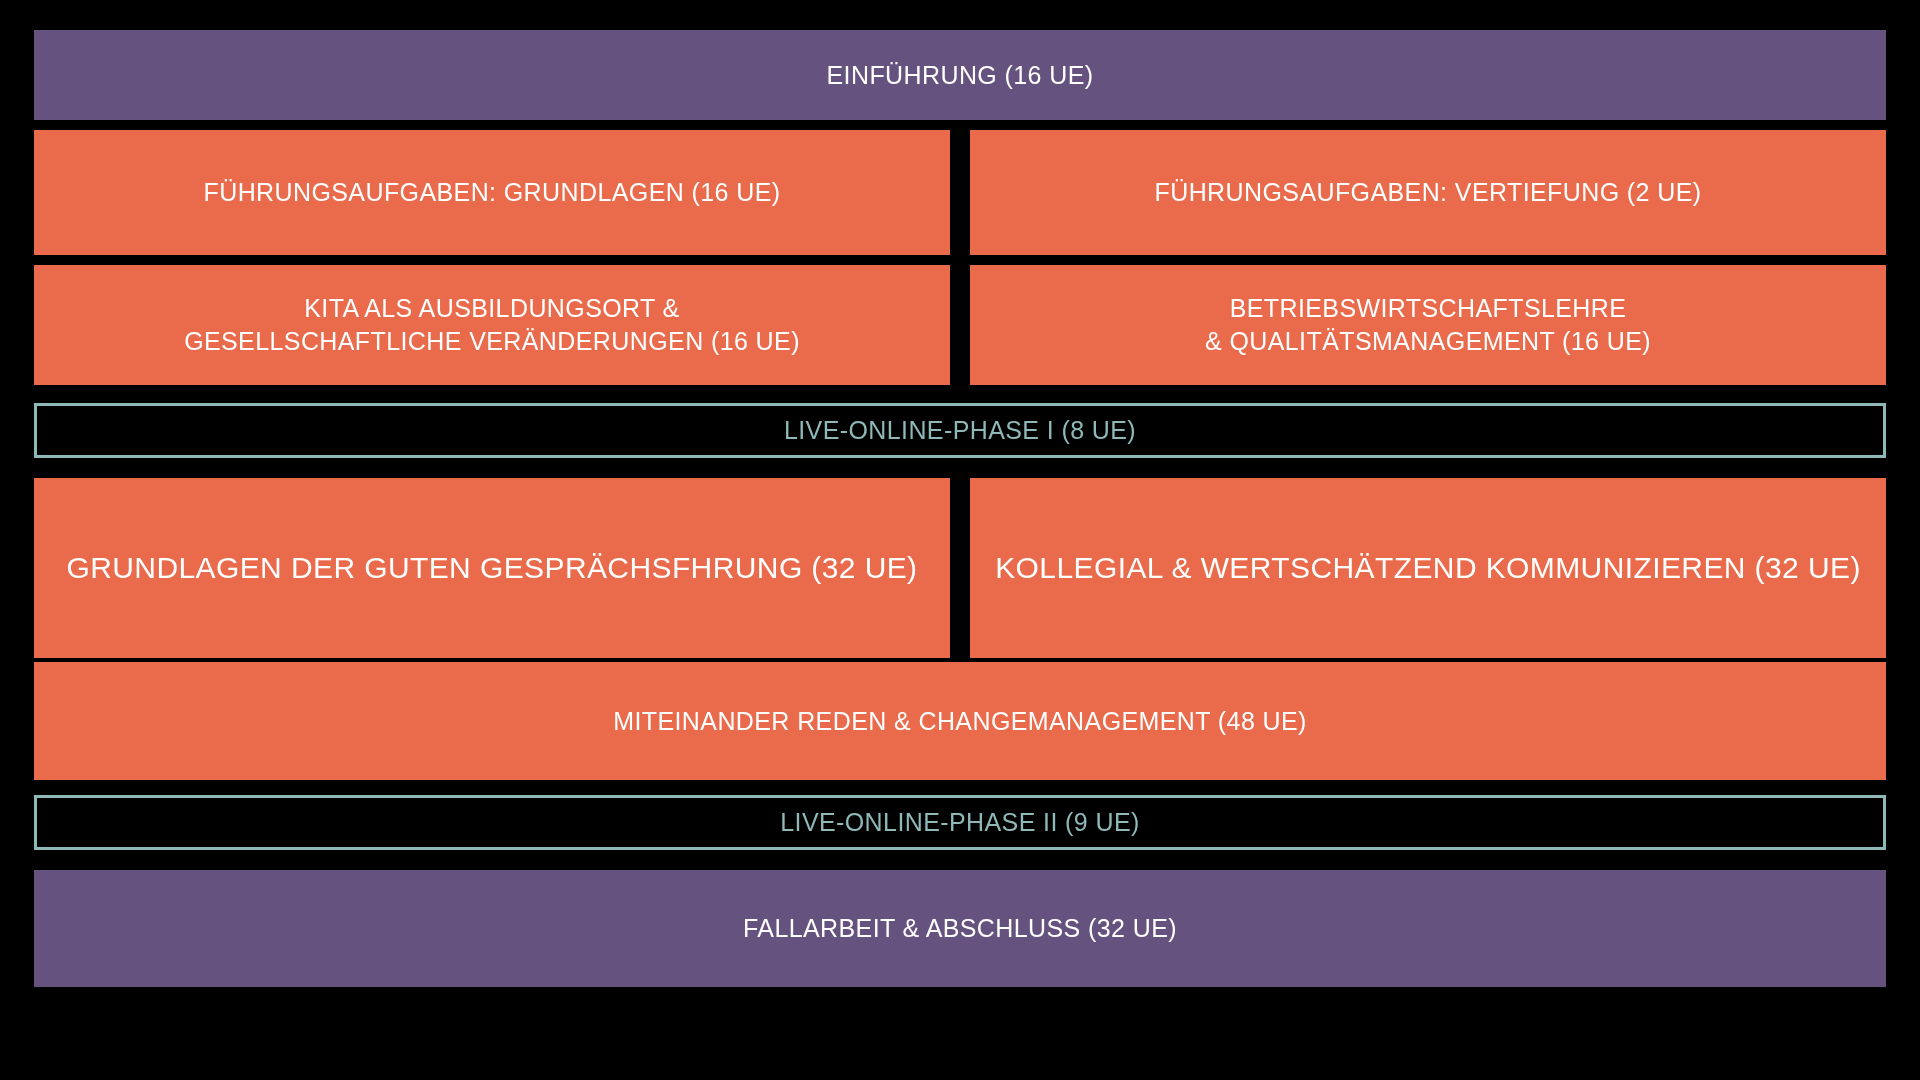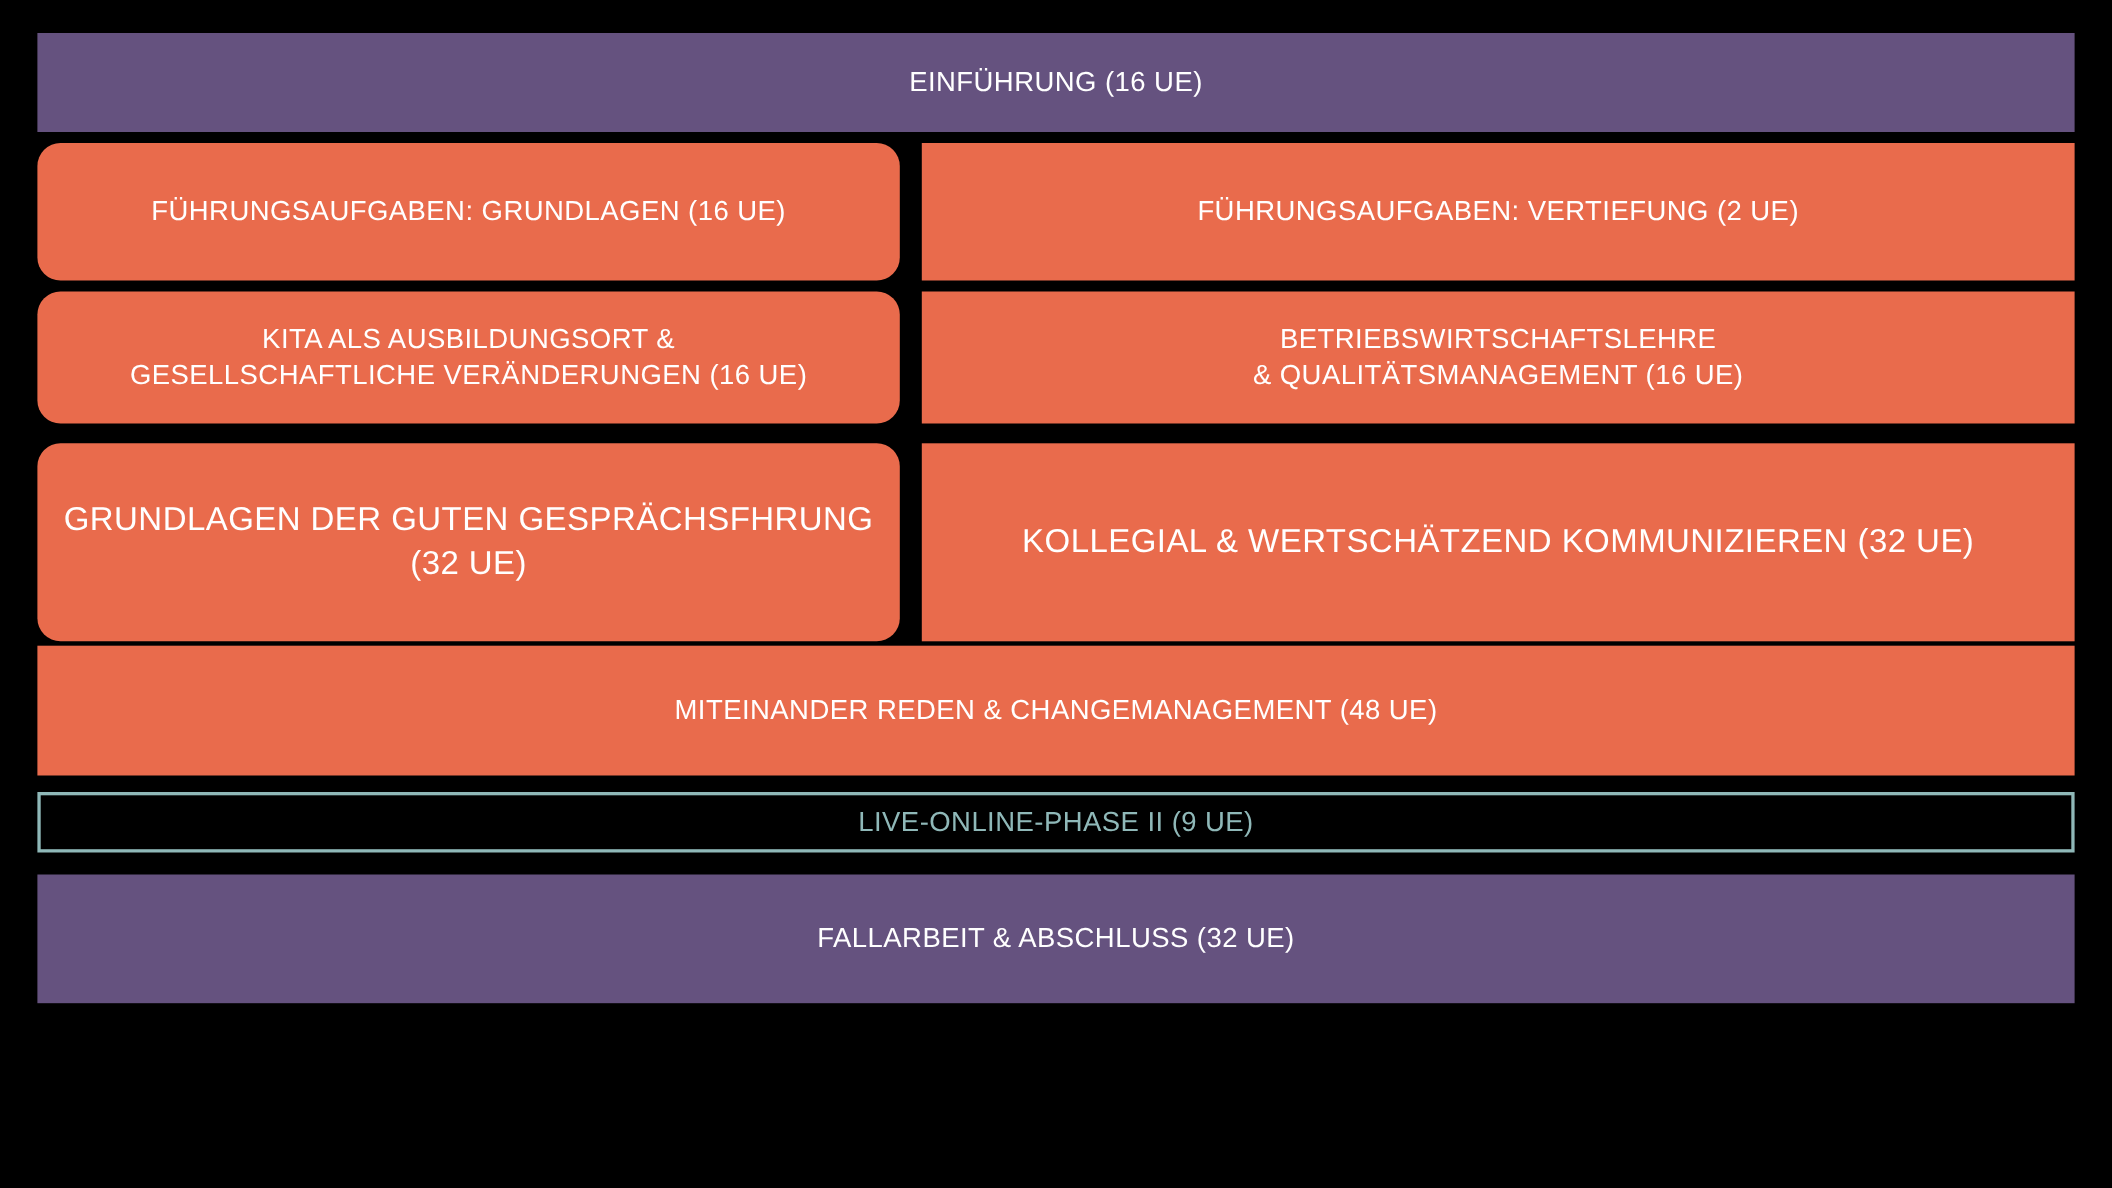--- a/index.html
+++ b/index.html
@@ -72,21 +72,21 @@
   .row-fuehrung       { height: 125px; margin-bottom: 10px; }
   .row-kita           { height: 120px; margin-bottom: 18px; }
   .row-liveonline-1   { height: 55px;  margin-bottom: 20px; }
   .row-gespraech      { height: 180px; margin-bottom: 4px;  }
   .row-miteinander    { height: 118px; margin-bottom: 15px; }
   .row-liveonline-2   { height: 55px;  margin-bottom: 20px; }
   .row-fallarbeit     { height: 117px; margin-bottom: 0;    }
 
   
   .col-full  { width: 100%; }
-  .col-left  { width: 784px; margin-right: 20px; border-radius: 21px; }
+  .col-left  { width: 916px; margin-right: 20px; }
   .col-right { flex: 1 1 auto; }
 
   
   .fs-intro      { font-size: 25px; }
   .fs-fuehrung   { font-size: 25px; }
   .fs-kita       { font-size: 25px; }
   .fs-live       { font-size: 25px; }
   .fs-gespraech  { font-size: 30px; }
   .fs-miteinander{ font-size: 25px; }
   .fs-fallarbeit { font-size: 25px; }
@@ -115,20 +115,25 @@
     <div class="block orange col-left">
       <span class="label fs-kita">KITA ALS AUSBILDUNGSORT &amp;
 GESELLSCHAFTLICHE VERÄNDERUNGEN (16 UE)</span>
     </div>
     <div class="block orange col-right">
       <span class="label fs-kita">BETRIEBSWIRTSCHAFTSLEHRE
 &amp; QUALITÄTSMANAGEMENT (16 UE)</span>
     </div>
   </div>
 
+  <div class="row row-liveonline-1">
+    <div class="block outline col-full">
+      <span class="label fs-live">LIVE-ONLINE-PHASE I (8 UE)</span>
+    </div>
+  </div>
 
   <div class="row row-gespraech">
     <div class="block orange col-left">
       <span class="label fs-gespraech">GRUNDLAGEN DER GUTEN GESPRÄCHSFHRUNG (32 UE)</span>
     </div>
     <div class="block orange col-right">
       <span class="label fs-gespraech">KOLLEGIAL &amp; WERTSCHÄTZEND KOMMUNIZIEREN (32 UE)</span>
     </div>
   </div>
 

